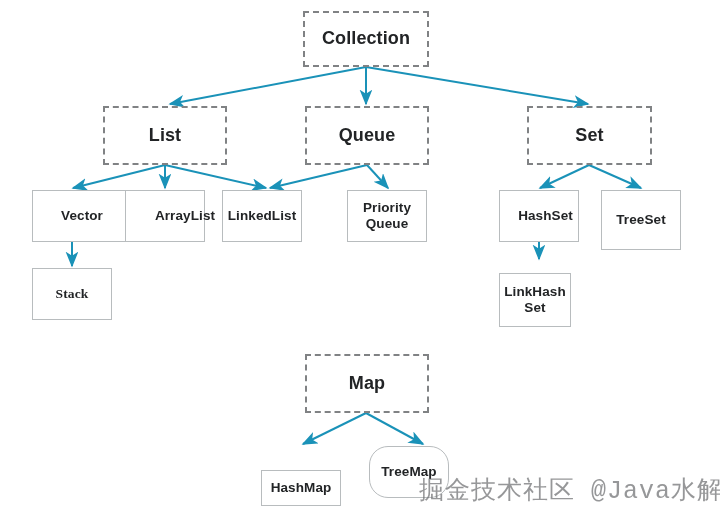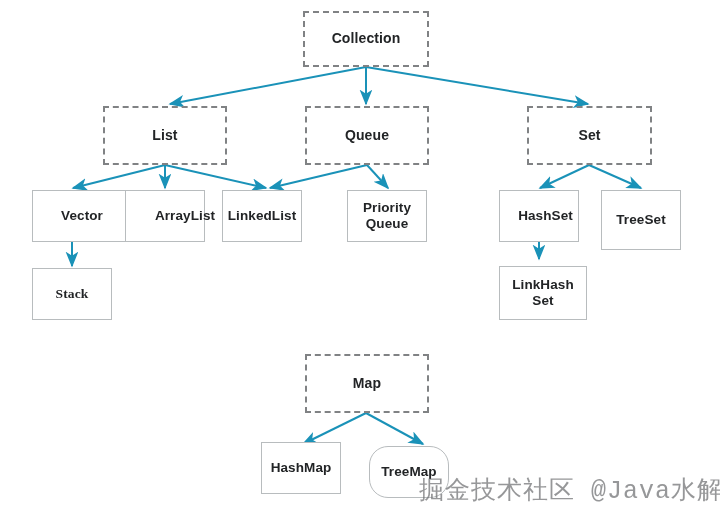--- a/index.html
+++ b/index.html
@@ -36,21 +36,21 @@
     color: #222426;
     font-size: 13.5px;
     font-weight: bold;
     line-height: 1.22;
     letter-spacing: 0.1px;
     z-index: 2;
   }
   .node.interface {
     border: 2px dashed #808284;
     background: transparent;
-    font-size: 14px;
+    font-size: 18px;
   }
   .node.concrete {
     border: 1px solid #b8bcbe;
   }
   .node-label {
     display: block;
     white-space: pre-line;
   }
   #watermark {
     position: absolute;
@@ -121,28 +121,28 @@
       </div>
       <div class="node concrete" style="left: 499px; top: 190px; width: 80px; height: 52px; padding-left: 13px;">
         <span class="node-label">HashSet</span>
       </div>
       <div class="node concrete" style="left: 601px; top: 190px; width: 80px; height: 60px;">
         <span class="node-label">TreeSet</span>
       </div>
       <div class="node concrete" style="left: 32px; top: 268px; width: 80px; height: 52px; font-family: Liberation Serif, serif;">
         <span class="node-label">Stack</span>
       </div>
-      <div class="node concrete" style="left: 499px; top: 266px; width: 88px; height: 54px;">
+      <div class="node concrete" style="left: 499px; top: 273px; width: 72px; height: 54px;">
         <span class="node-label">LinkHash
 Set</span>
       </div>
       <div class="node interface" style="left: 305px; top: 354px; width: 124px; height: 59px;">
         <span class="node-label">Map</span>
       </div>
-      <div class="node concrete" style="left: 261px; top: 442px; width: 80px; height: 52px;">
+      <div class="node concrete" style="left: 261px; top: 470px; width: 80px; height: 36px;">
         <span class="node-label">HashMap</span>
       </div>
       <div class="node concrete" style="left: 369px; top: 446px; width: 80px; height: 52px; border-radius: 19px;">
         <span class="node-label">TreeMap</span>
       </div>
     </div>
 
   <div id="watermark" style="left: 419px; top: 473px; font-family: Liberation Mono, monospace;">掘金技术社区 @Java水解</div>
 
 </div>

